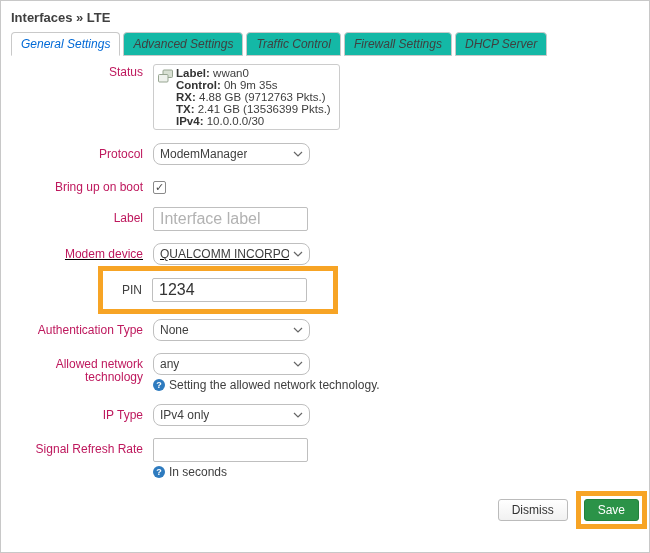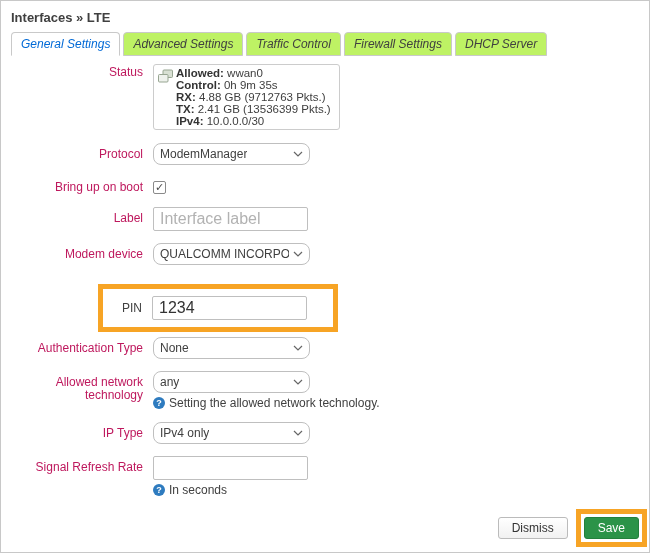--- a/index.html
+++ b/index.html
@@ -9,21 +9,21 @@
     position:relative; width:650px; height:553px;
     background:#fff; border:1px solid #c8c8c8; overflow:hidden;
     padding:9px 10px;
   }
   .page-title { font-size:13px; font-weight:bold; color:#404040; line-height:16px; margin-bottom:6px; }
 
   
   .tabs { display:flex; margin-bottom:8px;font-style:italic; }
   .tab {
     font-size:12px; line-height:12px; padding:5px 9px; margin-right:3px;
-    background:#bef264; color:#404040; border:1px solid #c9c9c9;
+    background:#14b8a6; color:#404040; border:1px solid #c9c9c9;
     border-radius:4px 4px 0 0; cursor:default; white-space:nowrap;
   }
   .tab.active { background:#fff; color:#0069d6; border-bottom-color:#fff; }
 
   
   .row { display:flex; align-items:flex-start; margin-bottom:12px; }
   .lbl { width:132px; text-align:right; margin-right:10px; font-size:12px; color:#be185d; padding-top:5px; line-height:13px; }
   .lbl.status-lbl { padding-top:2px; }
 
   
@@ -63,21 +63,21 @@
 
   
   .hl-box {
     border:5px solid #f7a425; margin-left:87px; width:240px;
     padding:7px 0; margin-bottom:5px;
   }
   .row-inner { display:flex; align-items:flex-start; margin-bottom:12px; }
   .row-inner:last-child { margin-bottom:0; }
   .lbl-inner { width:39px; text-align:right; margin-right:10px; font-size:12px; color:#404040; padding-top:5px; }
 
-  .row-modem { margin-bottom:19px; }
+  .row-modem { margin-bottom:1px;text-decoration:underline; }
   .row-boot { height:18px; }
 
   
   .footer { display:flex; justify-content:flex-end; align-items:center; margin-top:0; }
   .btn {
     font-size:12px; font-family:inherit; border-radius:3px; cursor:pointer; height:22px;
     display:inline-flex; align-items:center; padding:0 13px;
   }
   .btn-dismiss { background:linear-gradient(#ffffff,#f1f1f1); border:1px solid #bbb; color:#333; margin-right:8px; }
   .save-hl { border:5px solid #f7a425; padding:3px; margin-right:-8px; }
@@ -99,21 +99,21 @@
   </div>
 
   <div class="row" style="margin-bottom:13px;">
     <div class="lbl status-lbl">Status</div>
     <div class="status-box">
       <svg class="iface-icon" viewBox="0 0 17 17">
         <rect x="6" y="2" width="9.5" height="7.5" rx="1" fill="#d8e0d3" stroke="#97a591" stroke-width="1"></rect>
         <rect x="1.5" y="6.5" width="9.5" height="7.5" rx="1" fill="#eef1ec" stroke="#97a591" stroke-width="1"></rect>
       </svg>
       <div class="status-lines">
-        <div class="status-line"><b>Allowed:</b><span> wwan0</span></div>
+        <div class="status-line"><b>Label:</b><span> wwan0</span></div>
         <div class="status-line"><b>Control:</b><span> 0h 9m 35s</span></div>
         <div class="status-line"><b>RX:</b><span> 4.88 GB (9712763 Pkts.)</span></div>
         <div class="status-line"><b>TX:</b><span> 2.41 GB (13536399 Pkts.)</span></div>
         <div class="status-line"><b>IPv4:</b><span> 10.0.0.0/30</span></div>
       </div>
     </div>
   </div>
 
   <div class="row">
     <div class="lbl">Protocol</div>

